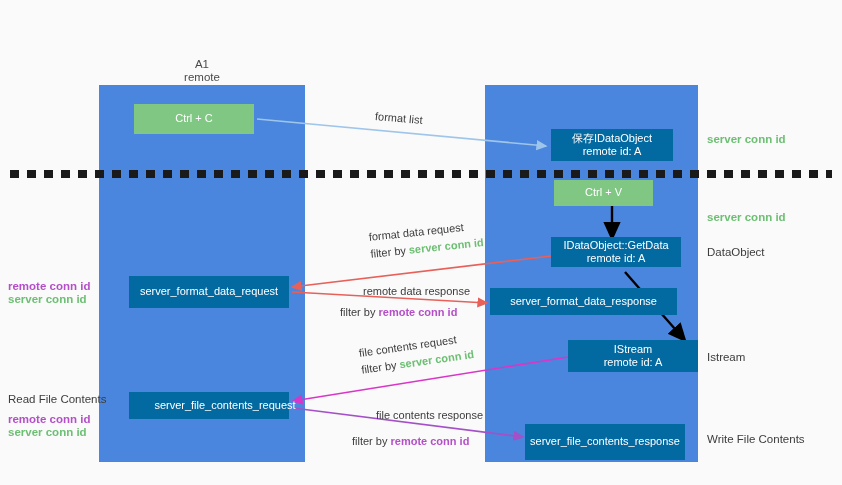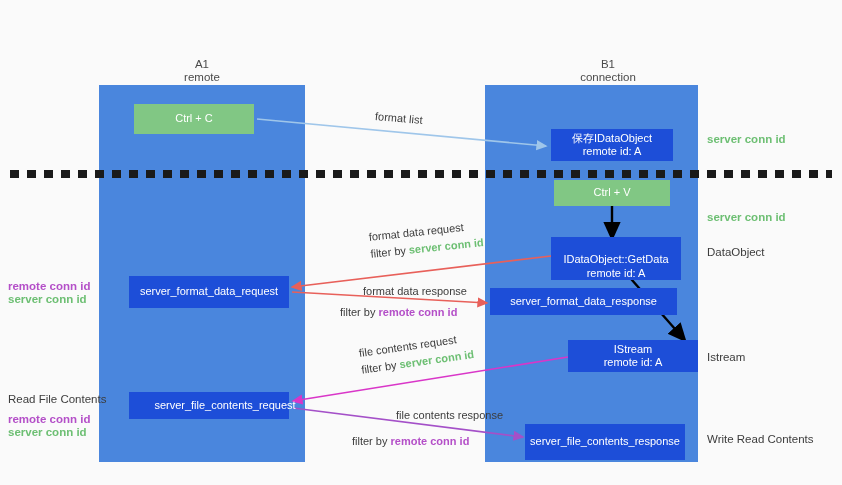--- a/index.html
+++ b/index.html
@@ -43,21 +43,21 @@
     flex-direction: column;
     align-items: center;
     justify-content: center;
     color: #ffffff;
     font-size: 11px;
     line-height: 13.5px;
     text-align: center;
     box-sizing: border-box;
   }
   .box.green { background: #81c784; }
-  .box.orange { background: #1d4ed8; }
+  .box.orange { background: #0369a1; }
   .box .l2 { font-size: 11px; }
   .side-label {
     position: absolute;
     font-size: 11.5px;
     line-height: 14px;
     color: #3c3c3c;
     white-space: pre-line;
   }
   .side-label.green-t { color: #6dbf73; font-weight: bold; }
   .side-label.purple-t { color: #b44fc8; font-weight: bold; }
@@ -81,22 +81,20 @@
   .stack > div { white-space: nowrap; }
 </style>
 </head>
 <body>
 
 <div id="canvas">
 
 
   <div class="col-label" style="left:142px; top:58px; width:120px;">A1
 remote</div>
-  <div class="col-label" style="left:548px; top:58px; width:120px;">B1
-connection</div>
 
   <div class="col" style="left:99px; top:85px; width:206px; height:377px;"></div>
   <div class="col" style="left:485px; top:85px; width:213px; height:377px;"></div>
 
   <svg class="overlay">
     <defs>
       <marker id="ah-blue" markerWidth="7" markerHeight="7" refX="6" refY="3.2" orient="auto">
         <path d="M0,0 L7,3.2 L0,6.4 z" fill="#9fc6ea"></path>
       </marker>
       <marker id="ah-red" markerWidth="7" markerHeight="7" refX="6" refY="3.2" orient="auto">
@@ -132,25 +130,25 @@
 
   <div class="box green" style="left:134px; top:104px; width:120px; height:30px;">
     <div>Ctrl + C</div>
   </div>
 
   <div class="box orange" style="left:551px; top:129px; width:122px; height:32px;">
     <div>保存IDataObject</div>
     <div class="l2">remote id: A</div>
   </div>
 
-  <div class="box green" style="left:554px; top:180px; width:116px; height:26px;">
+  <div class="box green" style="left:554px; top:180px; width:99px; height:26px;">
     <div>Ctrl + V</div>
   </div>
 
-  <div class="box orange" style="left:551px; top:237px; width:130px; height:43px;justify-content:flex-end;">
+  <div class="box orange" style="left:551px; top:237px; width:130px; height:30px;">
     <div>IDataObject::GetData</div>
     <div class="l2">remote id: A</div>
   </div>
 
   <div class="box orange" style="left:129px; top:276px; width:160px; height:32px;">
     <div>server_format_data_request</div>
   </div>
 
   <div class="box orange" style="left:490px; top:288px; width:187px; height:27px;">
     <div>server_format_data_response</div>
@@ -166,40 +164,40 @@
   </div>
 
   <div class="box orange" style="left:525px; top:424px; width:160px; height:36px;">
     <div>server_file_contents_response</div>
   </div>
 
   <div class="side-label green-t" style="left:707px; top:132px;">server conn id</div>
   <div class="side-label green-t" style="left:707px; top:210px;">server conn id</div>
   <div class="side-label" style="left:707px; top:245px;">DataObject</div>
   <div class="side-label" style="left:707px; top:350px;">Istream</div>
-  <div class="side-label" style="left:707px; top:432px;">Write Read Contents</div>
+  <div class="side-label" style="left:707px; top:432px;">Write File Contents</div>
 
   <div class="side-label purple-t" style="left:8px; top:279px;">remote conn id</div>
   <div class="side-label green-t" style="left:8px; top:292px;">server conn id</div>
 
   <div class="side-label" style="left:8px; top:392px;">Read File Contents</div>
   <div class="side-label purple-t" style="left:8px; top:412px;">remote conn id</div>
   <div class="side-label green-t" style="left:8px; top:425px;">server conn id</div>
 
   <div class="mid-label" style="left:375px; top:111px; transform:rotate(5deg);">format list</div>
 
   <div class="stack" style="left:368px; top:230px; transform:rotate(-6deg); transform-origin:left top;">
     <div class="mid-label" style="position:static;">format data request</div>
     <div class="mid-label" style="position:static; margin-top:3px;"><span>filter by </span><span class="g">server conn id</span></div>
   </div>
 
-  <div class="mid-label" style="left:363px; top:284px;">format data response</div>
+  <div class="mid-label" style="left:363px; top:284px;">remote data response</div>
   <div class="mid-label" style="left:340px; top:305px;"><span>filter by </span><span class="p">remote conn id</span></div>
 
   <div class="stack" style="left:358px; top:346px; transform:rotate(-8deg); transform-origin:left top;">
     <div class="mid-label" style="position:static;">file contents request</div>
     <div class="mid-label" style="position:static; margin-top:3px;"><span>filter by </span><span class="g">server conn id</span></div>
   </div>
 
-  <div class="mid-label" style="left:396px; top:408px;">file contents response</div>
+  <div class="mid-label" style="left:376px; top:408px;">file contents response</div>
   <div class="mid-label" style="left:352px; top:434px;"><span>filter by </span><span class="p">remote conn id</span></div>
 
 </div>
 
 </body></html>

